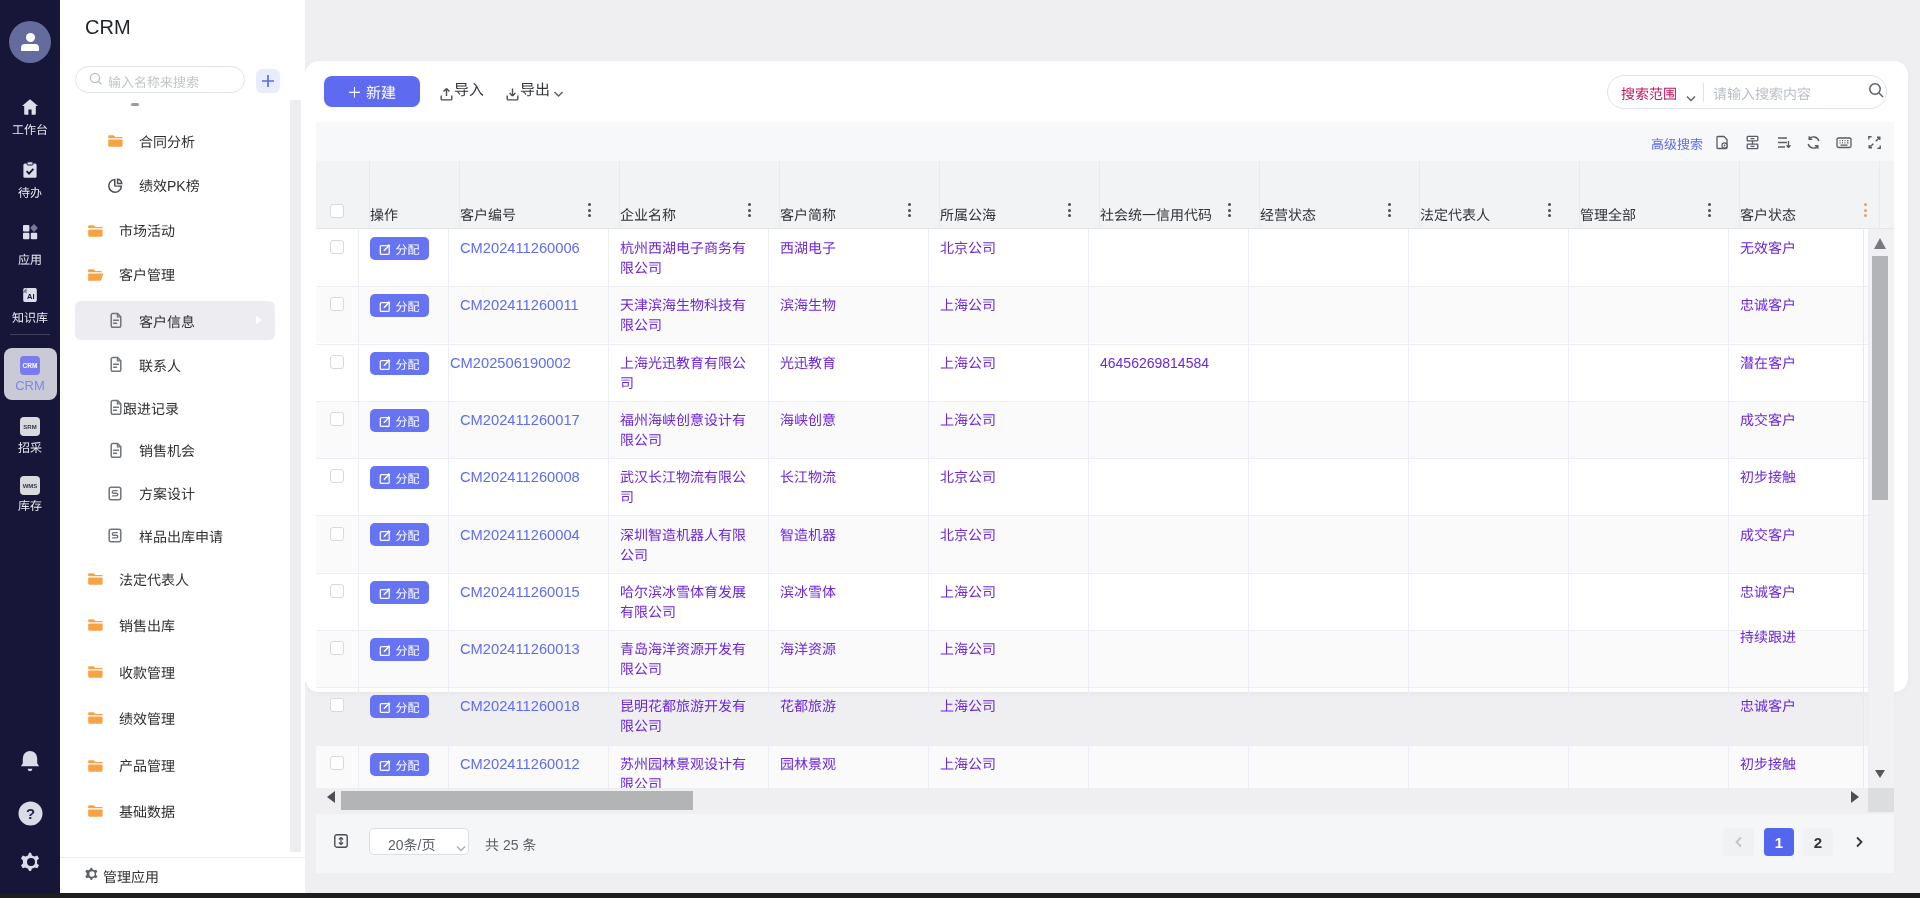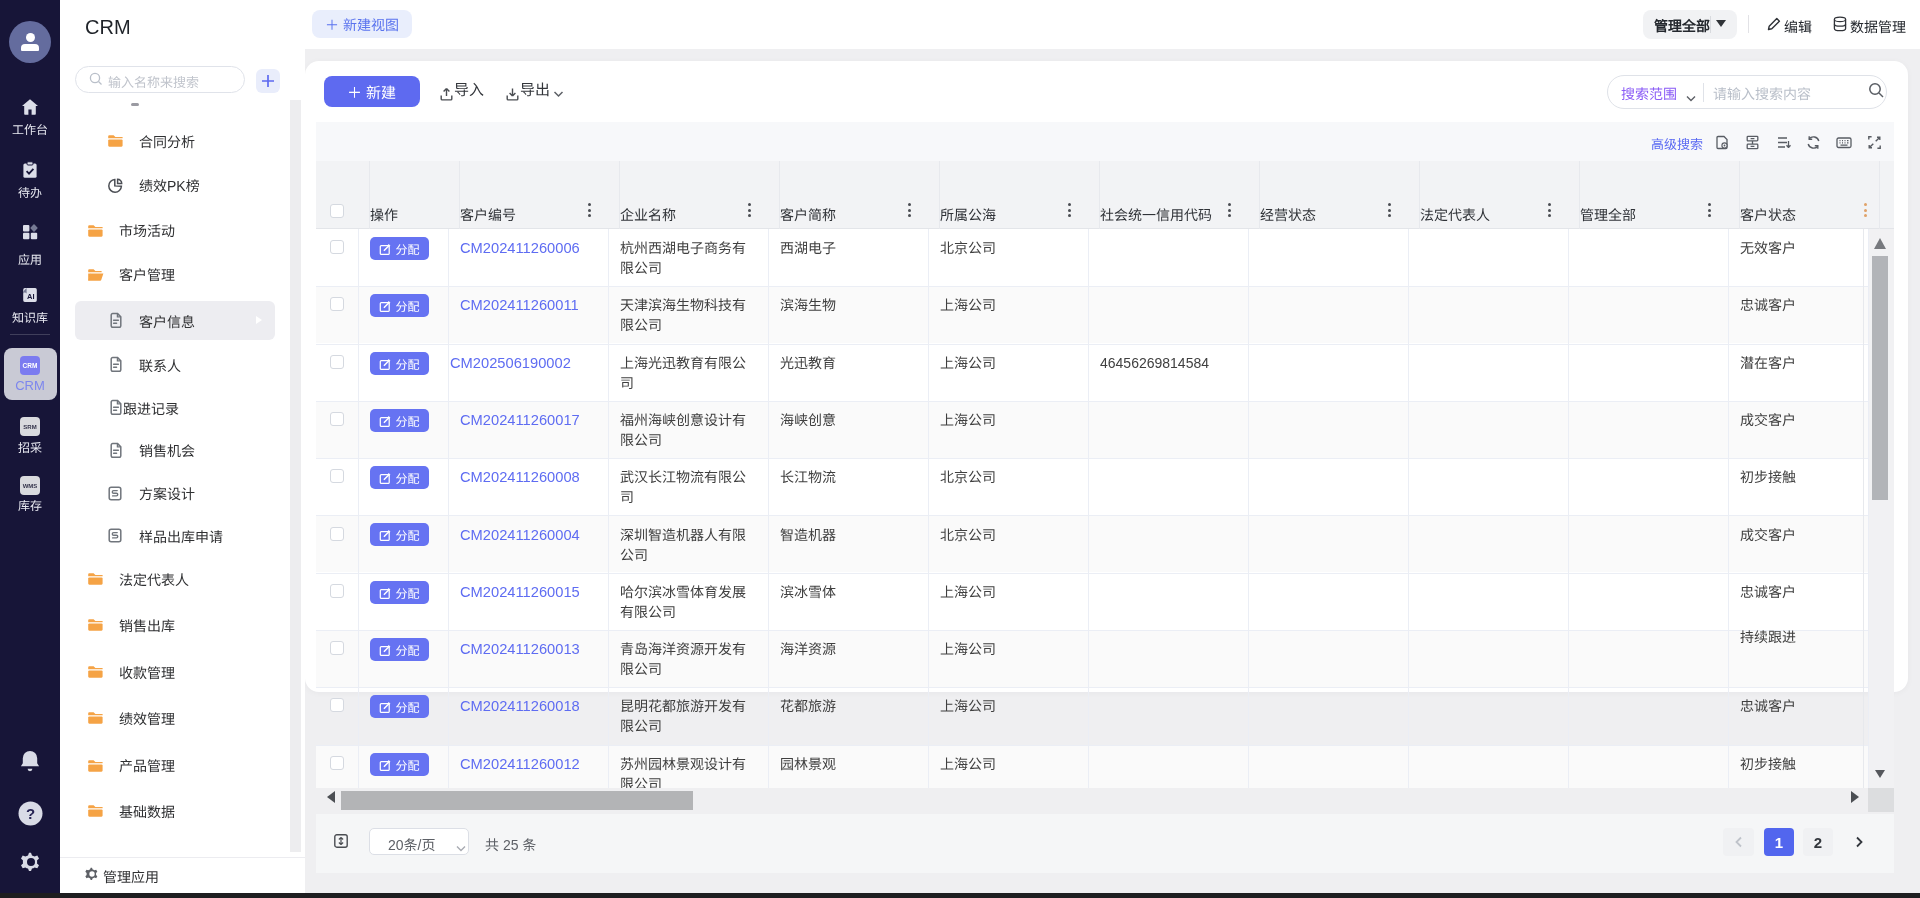--- a/index.html
+++ b/index.html
@@ -9,62 +9,44 @@
 .rlabel{position:absolute;left:0;width:60px;text-align:center;color:#e7e8f0;font-size:12px}
 #side{position:absolute;left:60px;top:0;width:245px;height:898px;background:#fff}
 .mtext{font-size:14px;color:#303133}
 #main{position:absolute;left:305px;top:0;width:1615px;height:898px}
 #topbar{position:absolute;left:0;top:0;width:1615px;height:49px;background:#fff}
 #card{position:absolute;left:0;top:61px;width:1603px;height:631px;background:#fff;border-radius:14px;box-shadow:0 1px 6px rgba(31,35,41,.04)}
 .vdots{position:absolute;width:3px}
 .vdots i{display:block;width:3px;height:3px;border-radius:50%;background:currentColor;margin-bottom:2.5px}
 .cbx{position:absolute;width:14px;height:14px;border:1px solid #d5d9e0;border-radius:3px;background:#fff}
 .hcell{position:absolute;top:43px;font-size:14px;color:#2f3237}
-.cell{position:absolute;font-size:14px;color:#404040;line-height:20px;white-space:nowrap}
+.cell{position:absolute;font-size:14px;color:#6d28d9;line-height:20px;white-space:nowrap}
 .cell.link{color:#5e6cf2;font-size:14.7px}
 .btn-assign{position:absolute;width:59px;height:23px;background:#6673f2;border-radius:5px;color:#fff;font-size:12px;display:flex;align-items:center;justify-content:center}
 </style></head><body>
 <div id="stage">
   <div id="main">
-    <div id="topbar">
-      <div class="abs" style="left:7px;top:10px;width:100px;height:28px;background:#e9eefc;border-radius:8px;color:#5b74ee;font-size:14px;display:flex;align-items:center;justify-content:center">＋ 新建视图</div>
-      <div class="abs" style="left:1338px;top:10px;width:94px;height:29px;background:#f1f2f4;border-radius:8px"></div>
-      <div class="abs" style="left:1349px;top:15px;font-size:14px;font-weight:bold;color:#24282e">管理全部</div>
-      <div class="abs" style="left:1405px;top:16px;width:1px;height:17px;background:#d8dade"></div>
-      <div class="abs" style="left:1411px;top:20px;width:0;height:0;border-top:7px solid #303338;border-left:5.5px solid transparent;border-right:5.5px solid transparent"></div>
-      <div class="abs" style="left:1443px;top:15px;width:1px;height:18px;background:#e2e2e6"></div>
-      <div class="abs" style="left:1462px;top:16px"><svg width="15" height="16" viewBox="0 0 15 16" style="">
-            <path d="M9.8 2.6 l2.6 2.6 -7.6 7.6 -3.3 .7 .7 -3.3 z" fill="none" stroke="#303338" stroke-width="1.4" stroke-linejoin="round"></path>
-          </svg></div>
-      <div class="abs" style="left:1479px;top:16px;font-size:14px;color:#24282e">编辑</div>
-      <div class="abs" style="left:1528px;top:16px"><svg width="14" height="16" viewBox="0 0 14 16" style="">
-            <ellipse cx="7" cy="3.4" rx="5.6" ry="2.2" fill="none" stroke="#303338" stroke-width="1.3"></ellipse>
-            <path d="M1.4 3.4 v9 c0 1.2 2.5 2.2 5.6 2.2 s5.6-1 5.6-2.2 v-9" fill="none" stroke="#303338" stroke-width="1.3"></path>
-            <path d="M1.4 7.9 c0 1.2 2.5 2.2 5.6 2.2 s5.6-1 5.6-2.2" fill="none" stroke="#303338" stroke-width="1.3"></path>
-          </svg></div>
-      <div class="abs" style="left:1545px;top:16px;font-size:14px;color:#24282e">数据管理</div>
-    </div>
     <div id="card">
       <div class="abs" style="left:18.5px;top:15px;width:96px;height:31px;background:#5e6af0;border-radius:8px;color:#fff;font-size:15px;display:flex;align-items:center;justify-content:center">＋ 新建</div>
       <div class="abs" style="left:135px;top:26px"><svg width="13" height="14" viewBox="0 0 13 14" style="">
             <path d="M6.5 9 V1.5 M6.5 1.5 L3.6 4.4 M6.5 1.5 l2.9 2.9" stroke="#4a4d52" stroke-width="1.4" fill="none"></path>
             <path d="M1.2 8.5 v3.4 a1 1 0 0 0 1 1 h8.6 a1 1 0 0 0 1 -1 V8.5" stroke="#4a4d52" stroke-width="1.4" fill="none"></path>
           </svg></div>
       <div class="abs" style="left:149px;top:17px;font-size:15px;color:#33363b">导入</div>
       <div class="abs" style="left:201px;top:26px"><svg width="13" height="14" viewBox="0 0 13 14" style="">
             <path d="M6.5 1.5 V9 M6.5 9 L3.6 6.1 M6.5 9 l2.9-2.9" stroke="#4a4d52" stroke-width="1.4" fill="none"></path>
             <path d="M1.2 8.5 v3.4 a1 1 0 0 0 1 1 h8.6 a1 1 0 0 0 1 -1 V8.5" stroke="#4a4d52" stroke-width="1.4" fill="none"></path>
           </svg></div>
       <div class="abs" style="left:215px;top:17px;font-size:15px;color:#33363b">导出</div>
       <div class="abs" style="left:248px;top:23px"><svg width="11" height="8" viewBox="0 0 11 8" style="">
             <path d="M1.5 2 l4 4 4-4" stroke="#5d6066" stroke-width="1.5" fill="none"></path>
           </svg></div>
 
       <div class="abs" style="left:1302px;top:14px;width:280px;height:34px;border:1px solid #dfe2e8;border-radius:17px;background:#fff"></div>
-      <div class="abs" style="left:1316px;top:22px;font-size:14px;color:#8b5cf6">搜索范围</div>
+      <div class="abs" style="left:1316px;top:22px;font-size:14px;color:#be185d">搜索范围</div>
       <div class="abs" style="left:1381px;top:27px"><svg width="10" height="7" viewBox="0 0 10 7" style="">
             <path d="M1 1.5 l4 4 4-4" stroke="#5d6066" stroke-width="1.4" fill="none"></path>
           </svg></div>
       <div class="abs" style="left:1398px;top:22px;width:1px;height:19px;background:#dfe2e8"></div>
       <div class="abs" style="left:1408px;top:22px;font-size:14px;color:#b9bfc9">请输入搜索内容</div>
       <div class="abs" style="left:1563px;top:21px"><svg width="17" height="17" viewBox="0 0 17 17" style="">
             <circle cx="7" cy="7" r="5.2" fill="none" stroke="#585c63" stroke-width="1.5"></circle>
             <path d="M11 11 l4 4" stroke="#585c63" stroke-width="1.5"></path>
           </svg></div>
 

